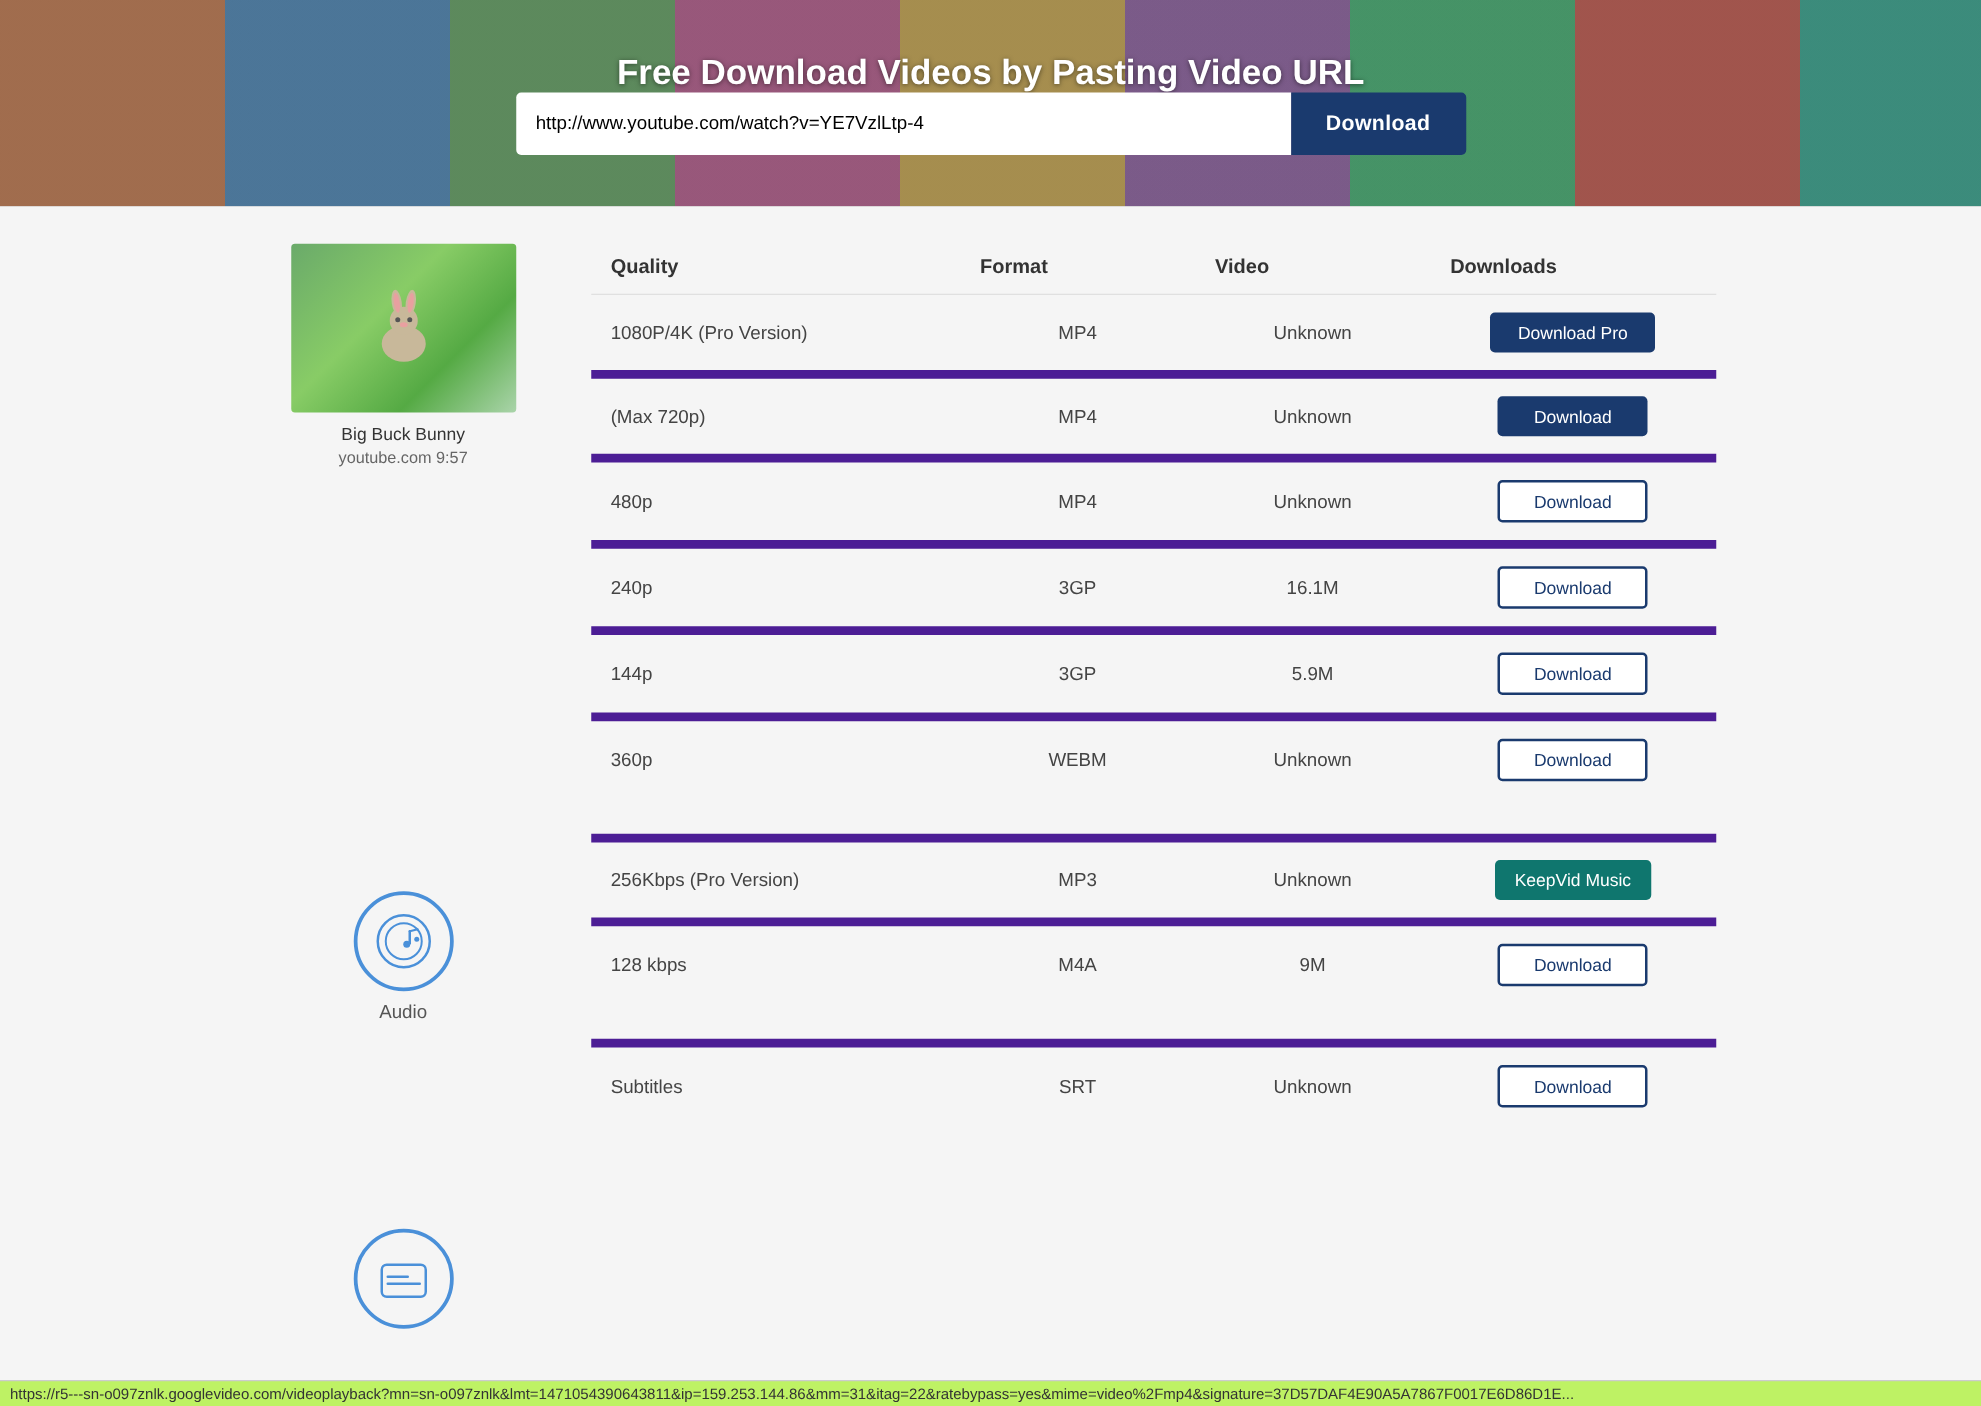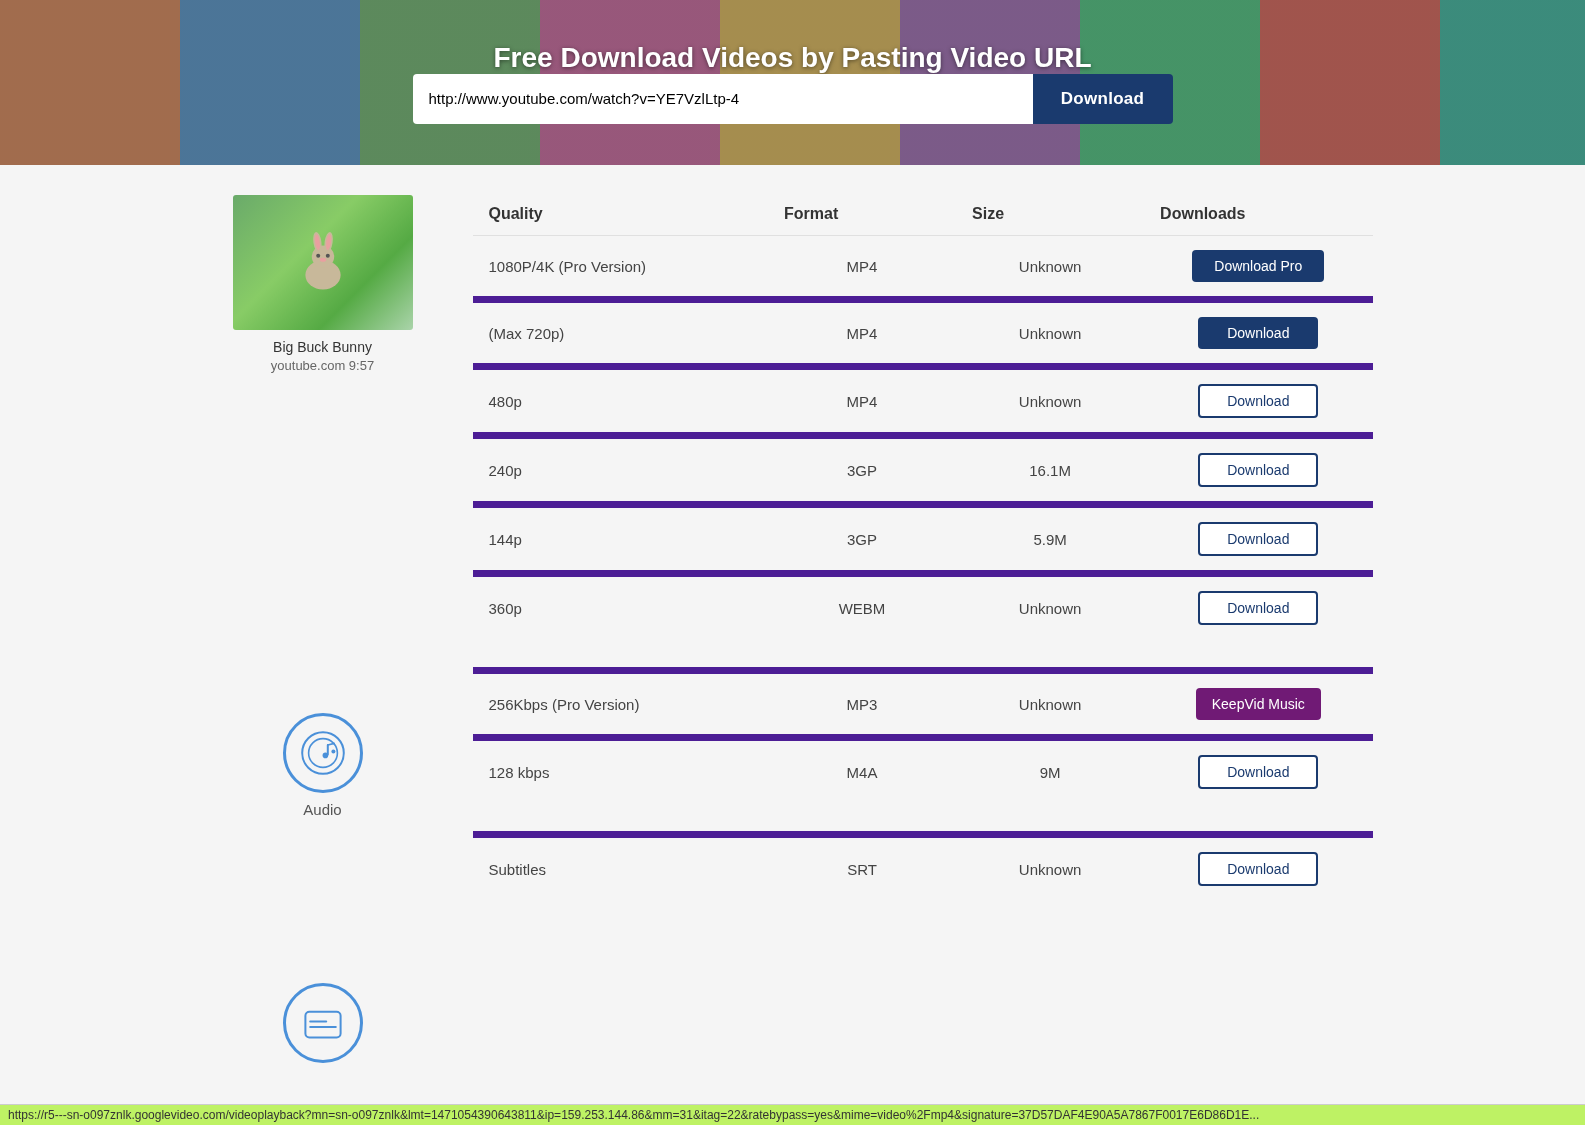--- a/index.html
+++ b/index.html
@@ -170,21 +170,21 @@
       border: 2px solid #1a3a6e;
       border-radius: 4px;
       padding: 7px 22px;
       font-size: 14px;
       cursor: pointer;
       white-space: nowrap;
       min-width: 120px;
     }
 
     .btn-keepvid {
-      background: #701a75;
+      background: #0f766e;
       color: #fff;
       border: none;
       border-radius: 4px;
       padding: 8px 16px;
       font-size: 14px;
       cursor: pointer;
       white-space: nowrap;
     }
 
     
@@ -284,21 +284,21 @@
       </div>
 
     </div>
 
     <div class="table-panel">
       <table class="downloads-table">
         <thead>
           <tr>
             <th class="col-quality">Quality</th>
             <th class="col-format">Format</th>
-            <th class="col-size">Size</th>
+            <th class="col-size">Video</th>
             <th class="col-downloads">Downloads</th>
           </tr>
         </thead>
         <tbody id="video-rows">
         <tr>
     <td class="col-quality">1080P/4K (Pro Version)</td>
     <td class="col-format">MP4</td>
     <td class="col-size">Unknown</td>
     <td class="col-downloads">
       <button class="btn-download-filled">Download Pro</button>

